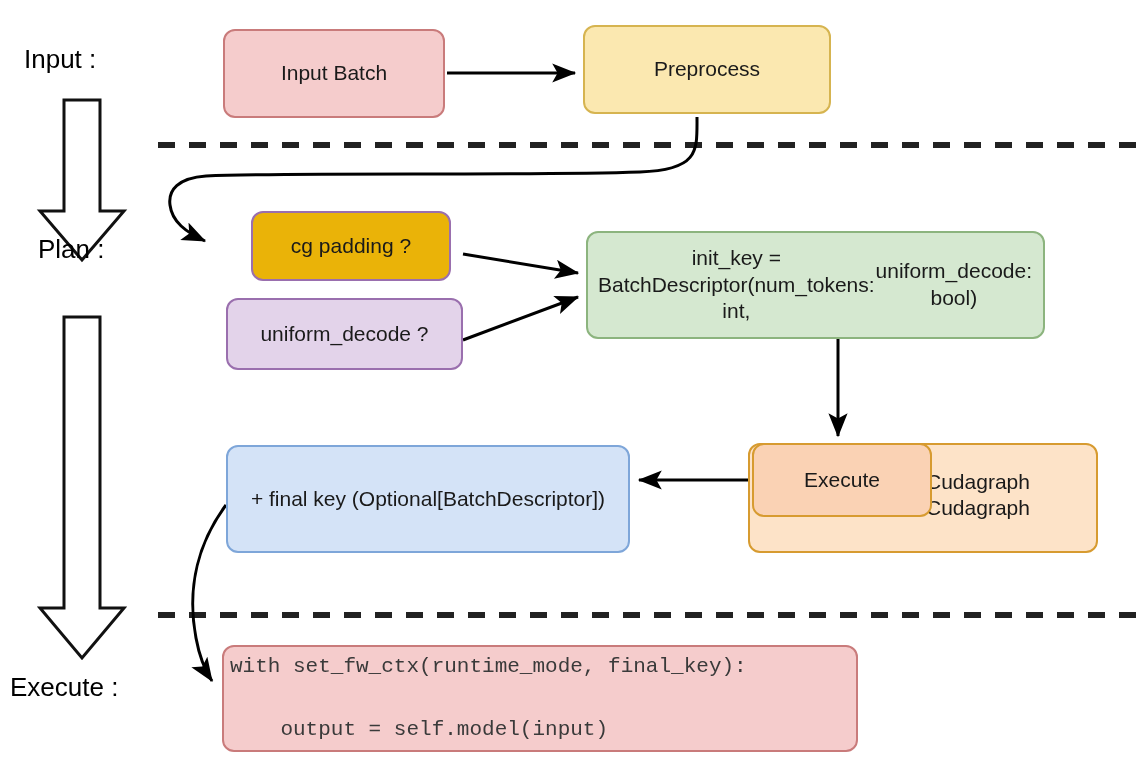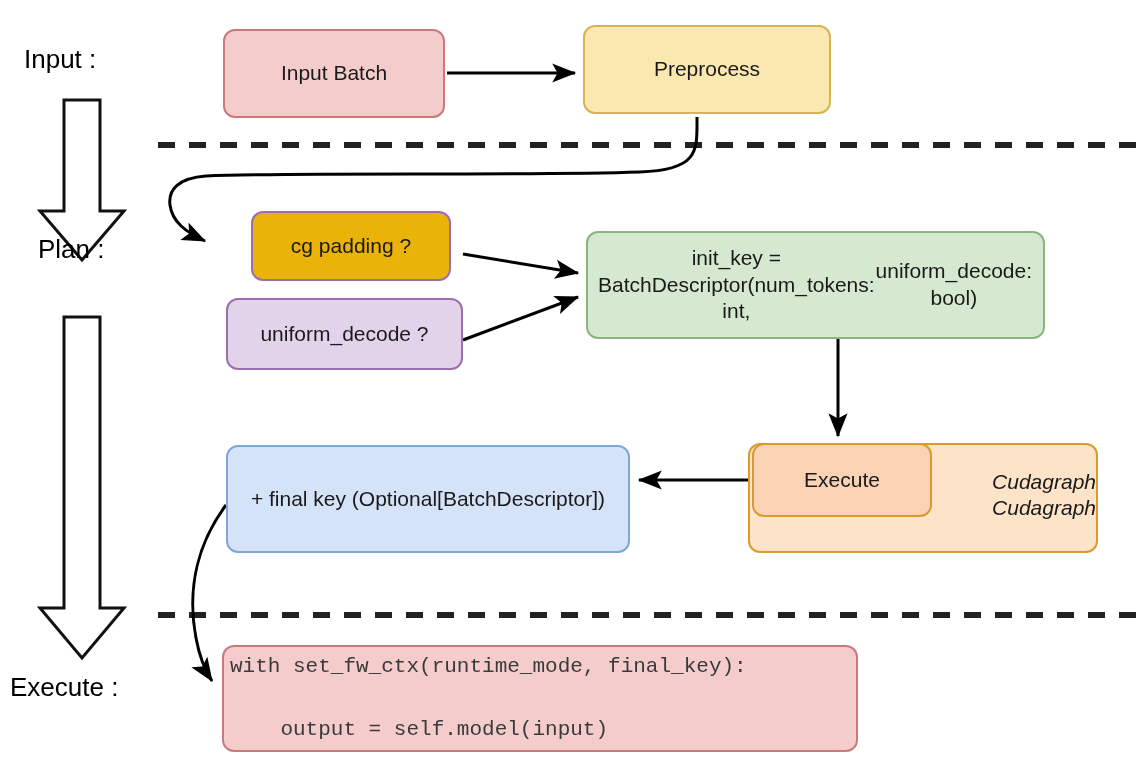--- a/index.html
+++ b/index.html
@@ -58,23 +58,22 @@
     white-space: pre;
     line-height: 1.35;
     color: #3a3a3a;
   }
   .node .node-text { display: block; width: 100%; }
   .node-inner-label {
     position: absolute;
     font-family: "Liberation Sans", sans-serif;
     font-size: 21px;
     color: #1a1a1a;
-    text-align: right;
+    text-align: left;
     line-height: 1.25;
-    font-style: italic;
   }
 </style>
 </head>
 <body>
 
 <div id="canvas">
 
   <svg id="edges" viewBox="0 0 1142 770">
     <defs>
       <marker id="arrowhead" markerWidth="9" markerHeight="9" refX="7.6" refY="3.2" orient="auto" markerUnits="strokeWidth">

